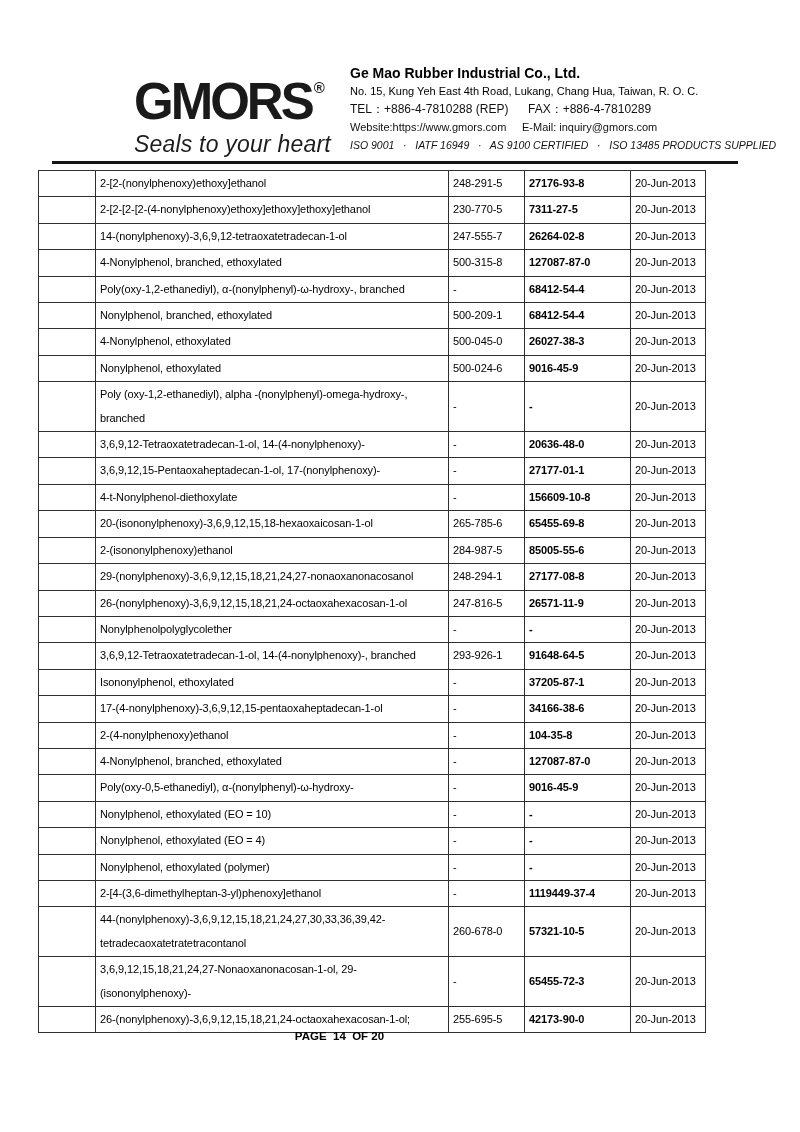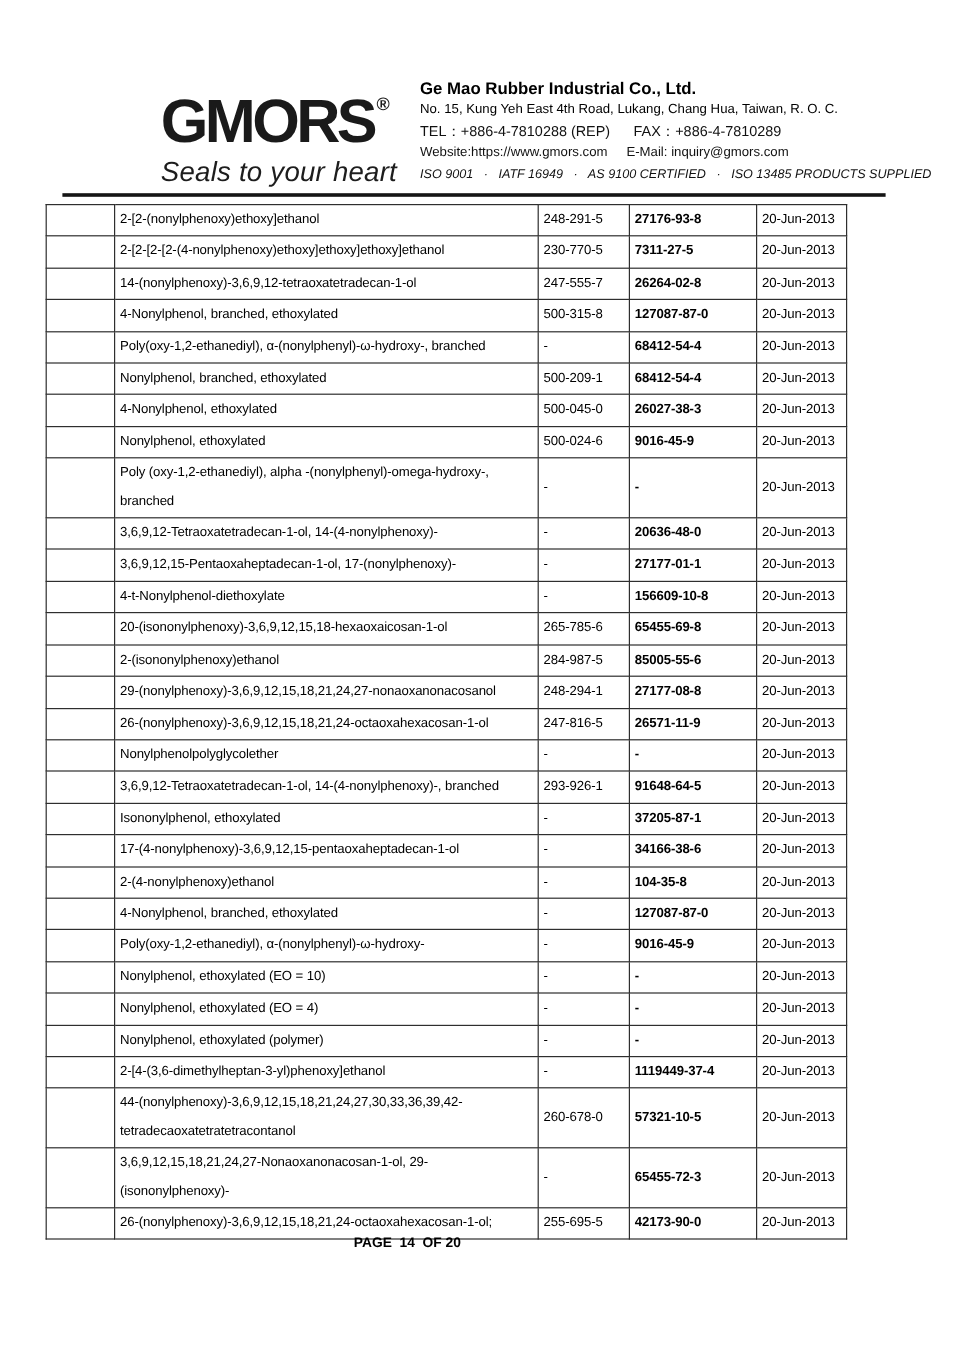--- a/index.html
+++ b/index.html
@@ -242,21 +242,21 @@
     </tr>
         <tr>
       <td class="c-blank"></td>
       <td class="c-name">4-Nonylphenol, branched, ethoxylated</td>
       <td class="c-ec">-</td>
       <td class="c-cas">127087-87-0</td>
       <td class="c-date">20-Jun-2013</td>
     </tr>
         <tr>
       <td class="c-blank"></td>
-      <td class="c-name">Poly(oxy-1,2-ethanediyl), α-(nonylphenyl)-ω-hydroxy-</td>
+      <td class="c-name">Poly(oxy-0,5-ethanediyl), α-(nonylphenyl)-ω-hydroxy-</td>
       <td class="c-ec">-</td>
       <td class="c-cas">9016-45-9</td>
       <td class="c-date">20-Jun-2013</td>
     </tr>
         <tr>
       <td class="c-blank"></td>
       <td class="c-name">Nonylphenol, ethoxylated (EO = 10)</td>
       <td class="c-ec">-</td>
       <td class="c-cas">-</td>
       <td class="c-date">20-Jun-2013</td>

